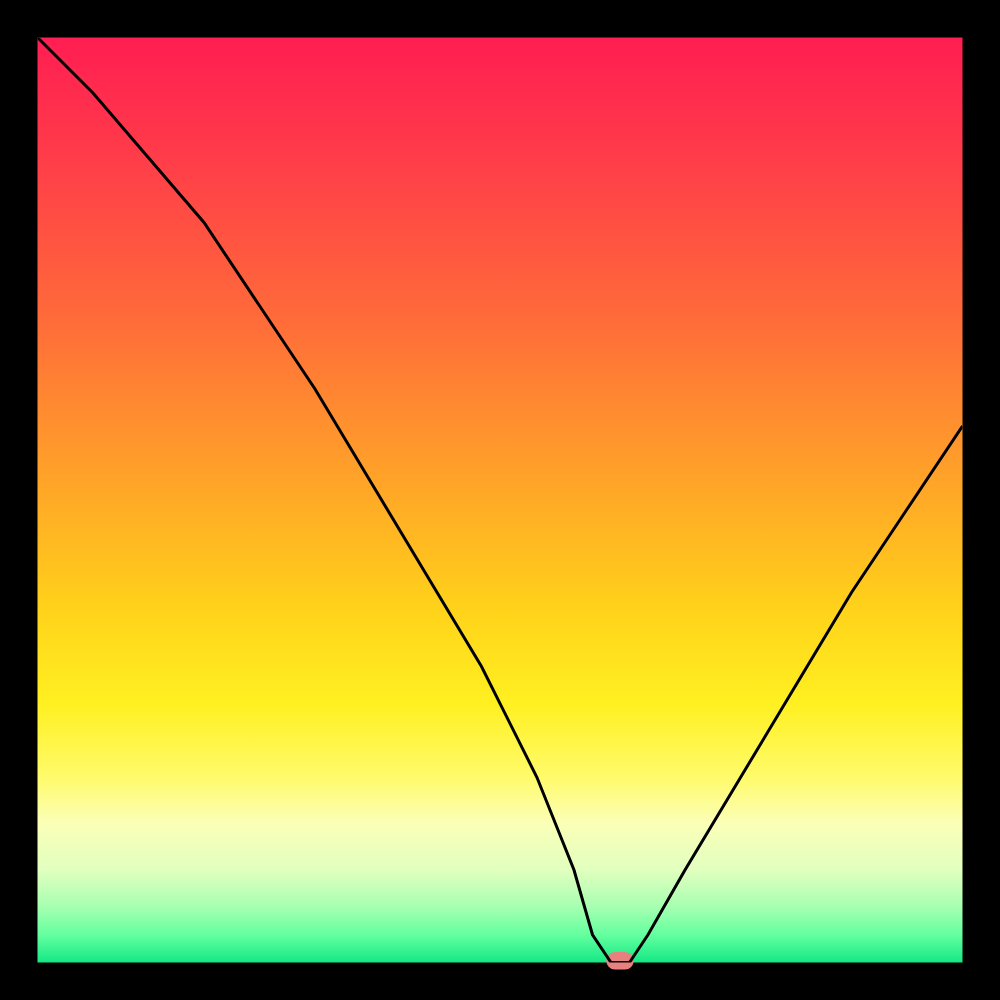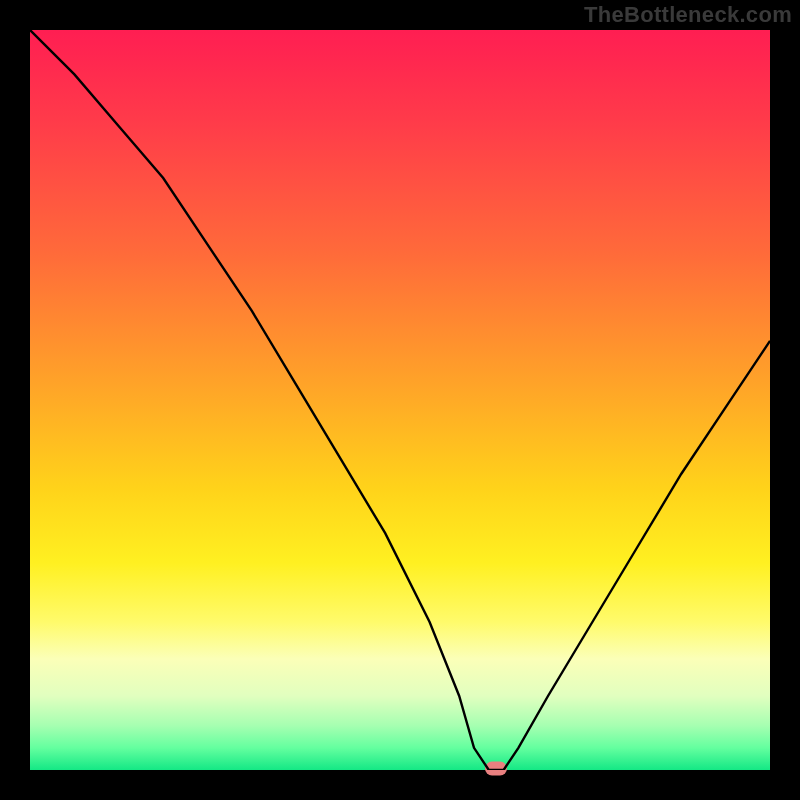--- a/index.html
+++ b/index.html
@@ -64,21 +64,20 @@
   svg.curve {
     position: absolute;
     inset: 0;
     z-index: 4;
   }
 </style>
 </head>
 <body>
 
 <div class="frame">
-  <div class="attribution">TheBottleneck.com</div>
 
   <div class="plot">
     <div class="gradient"></div>
 
     <div class="marker" id="marker" style="left: 466.2px; top: 740px;"></div>
 
     <svg class="curve" viewBox="0 0 740 740" preserveAspectRatio="none">
       <path id="curve-path" d="M0.0 0.0 L44.4 44.4 L88.8 96.2 L133.2 148.0 L177.6 214.6 L222.0 281.2 L266.4 355.2 L310.8 429.2 L355.2 503.2 L399.6 592.0 L429.2 666.0 L444.0 717.8 L458.8 740.0 L473.6 740.0 L488.4 717.8 L518.0 666.0 L562.4 592.0 L606.8 518.0 L651.2 444.0 L695.6 377.4 L740.0 310.8" fill="none" stroke="#000" stroke-width="2.4"></path>
     </svg>
   </div>

